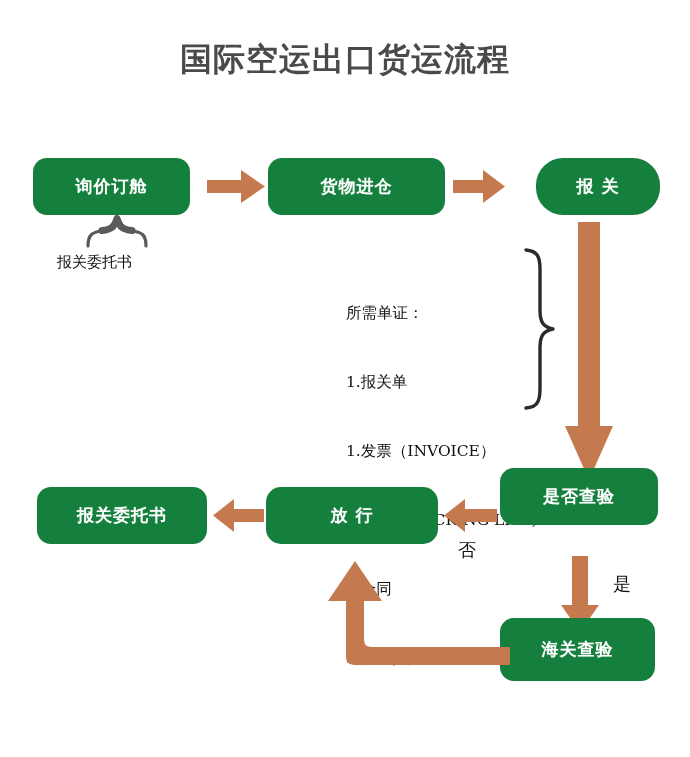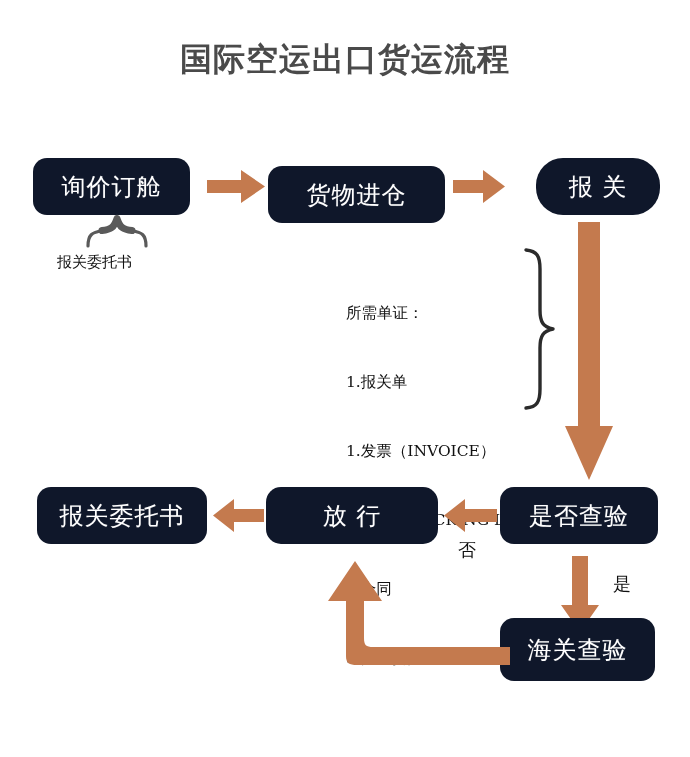--- a/index.html
+++ b/index.html
@@ -29,25 +29,25 @@
     font-size: 32px;
     font-weight: bold;
     letter-spacing: 1px;
     color: #4a4a4a;
     white-space: nowrap;
   }
   
   .node {
     position: absolute;
     box-sizing: border-box;
-    background: #0f172a;
+    background: #15803d;
     border-radius: 14px;
     color: #ffffff;
-    font-size: 24px;
-    font-weight: normal;
+    font-size: 17px;
+    font-weight: bold;
     letter-spacing: 1px;
     display: flex;
     align-items: center;
     justify-content: center;
     text-align: center;
     white-space: pre;
     line-height: 1;
     text-shadow: 0 0 1px rgba(255,255,255,0.25);
   }
   
@@ -116,21 +116,21 @@
 </style>
 </head>
 <body>
 
 <div id="canvas">
 
   <div class="chart-title">国际空运出口货运流程</div>
 
   <div class="node" style="left:33px; top:158px; width:157px; height:57px;">询价订舱</div>
 
-  <div class="node" style="left:268px; top:158px; width:177px; height:57px;margin-top:8px;">货物进仓</div>
+  <div class="node" style="left:268px; top:158px; width:177px; height:57px;">货物进仓</div>
 
   <div class="node" style="left:536px; top:158px; width:124px; height:57px;border-radius:27px;">报 关</div>
 
   <div class="arrow" style="left:207px; top:169px;">
     <svg width="60" height="35" viewBox="0 0 60 35">
       <polygon points="0,11 34,11 34,1 58,17.5 34,34 34,24 0,24" fill="#c47a4e"></polygon>
     </svg>
   </div>
 
   <div class="arrow" style="left:453px; top:169px;">
@@ -165,21 +165,21 @@
                C 23 83, 20 88, 20 100 L 20 141 C 20 154, 17 159, 6 160" fill="none" stroke="#2b2b2b" stroke-width="3.4" stroke-linecap="round" stroke-linejoin="round"></path>
     </svg>
   </div>
 
   <div class="arrow" style="left:564px; top:222px;">
     <svg width="50" height="260" viewBox="0 0 50 260">
       <polygon points="14,0 36,0 36,204 49,204 25,258 1,204 14,204" fill="#c47a4e"></polygon>
     </svg>
   </div>
 
-  <div class="node" style="left:500px; top:487px; width:158px; height:57px;">是否查验</div>
+  <div class="node" style="left:500px; top:468px; width:158px; height:57px;">是否查验</div>
 
   <div class="node" style="left:266px; top:487px; width:172px; height:57px;border-radius:15px;">放 行</div>
 
   <div class="node" style="left:37px; top:487px; width:170px; height:57px;">报关委托书</div>
 
   <div class="arrow" style="left:443px; top:498px;">
     <svg width="54" height="35" viewBox="0 0 54 35">
       <polygon points="54,11 22,11 22,1 1,17.5 22,34 22,24 54,24" fill="#c47a4e"></polygon>
     </svg>
   </div>

